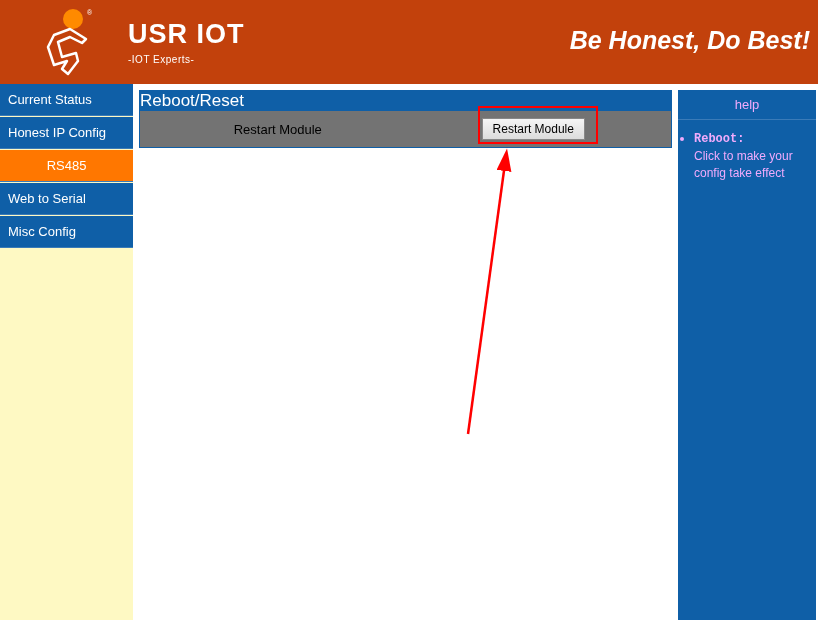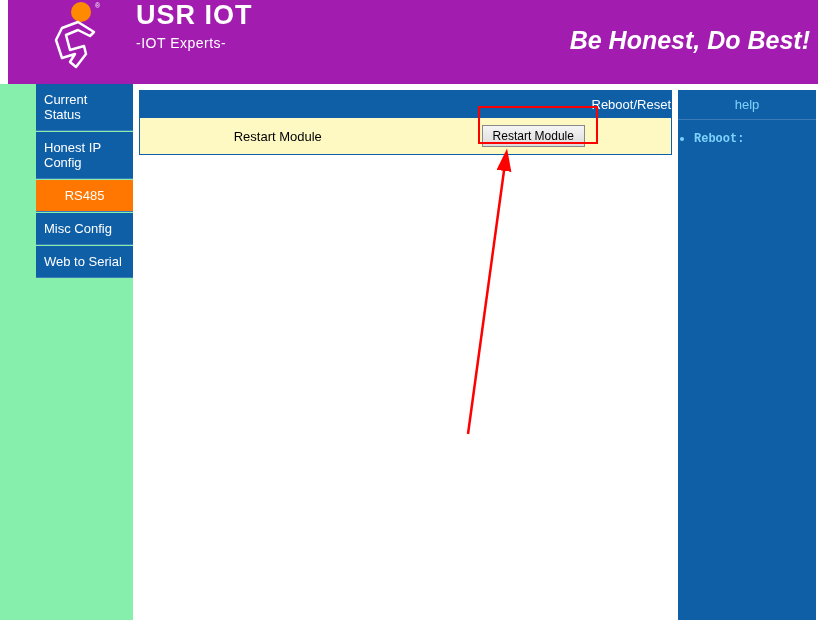--- a/index.html
+++ b/index.html
@@ -8,68 +8,66 @@
       box-sizing: border-box;
     }
     body {
       font-family: Arial, sans-serif;
       background: #ffffff;
       width: 818px;
       height: 620px;
       overflow: hidden;
     }
     .header {
-      background: #a21caf;
+      background: #c2410c;
       height: 84px;
       display: flex;
-      align-items: flex-start;
+      align-items: center;
       padding: 0 0 0 40px;
       position: relative;
-      margin-left: 8px;
     }
     .logo-icon {
       width: 60px;
       height: 70px;
       position: relative;
       margin-right: 28px;
     }
     .logo-icon svg {
       width: 100%;
       height: 100%;
     }
     .brand {
       color: #ffffff;
     }
     .brand-title {
       font-size: 27px;
       font-weight: bold;
       letter-spacing: 1px;
     }
     .brand-subtitle {
-      font-size: 14px;
+      font-size: 10px;
       margin-top: 4px;
       letter-spacing: 0.5px;
     }
     .slogan {
       position: absolute;
       right: 8px;
       top: 26px;
       color: #ffffff;
       font-size: 25px;
       font-style: italic;
       font-weight: bold;
     }
     .main-layout {
       display: flex;
       height: calc(620px - 84px);
     }
     .sidebar {
       width: 133px;
-      background: #86efac;
-      padding-left: 36px;
+      background: #fef9c3;
     }
     .sidebar-item {
       background: #0f5fa7;
       color: #ffffff;
       padding: 8px 8px;
       font-size: 13px;
       border-bottom: 1px solid #3a7bb8;
       cursor: pointer;
       margin-bottom: 1px;
     }
@@ -81,26 +79,26 @@
       flex: 1;
       padding: 6px 6px 0 6px;
       position: relative;
     }
     .panel {
       border: 1px solid #0f5fa7;
     }
     .panel-header {
       background: #0f5fa7;
       color: #ffffff;
-      text-align: right;
-      padding: 6px 0;
-      font-size: 13px;
+      text-align: left;
+      padding: 0 0;
+      font-size: 17px;
     }
     .panel-body {
-      background: #fef9c3;
+      background: #737373;
       padding: 6px 10px;
       display: flex;
       align-items: center;
       height: 36px;
     }
     .panel-label {
       flex: 0 0 50%;
       text-align: center;
       font-size: 13px;
       color: #000000;
@@ -125,21 +123,21 @@
     .arrow-svg {
       position: absolute;
       pointer-events: none;
     }
     .help-panel {
       width: 140px;
       padding: 6px 2px 0 0;
     }
     .help-inner {
       background: #0f5fa7;
-      color: #7dd3fc;
+      color: #f0abfc;
       height: 100%;
     }
     .help-header {
       text-align: center;
       padding: 7px 0;
       font-size: 13px;
       border-bottom: 1px solid #3a7bb8;
     }
     .help-body {
       padding: 10px 6px 0 22px;
@@ -175,22 +173,22 @@
     <div class="brand-subtitle">-IOT Experts-</div>
   </div>
   <div class="slogan">Be Honest, Do Best!</div>
 </div>
 
 <div class="main-layout">
   <div class="sidebar">
     <div class="sidebar-item">Current Status</div>
     <div class="sidebar-item">Honest IP Config</div>
     <div class="sidebar-item active">RS485</div>
+    <div class="sidebar-item">Web to Serial</div>
     <div class="sidebar-item">Misc Config</div>
-    <div class="sidebar-item">Web to Serial</div>
   </div>
 
   <div class="content-area">
     <div class="panel">
       <div class="panel-header">Reboot/Reset</div>
       <div class="panel-body">
         <div class="panel-label">Restart Module</div>
         <div class="panel-action">
           <button class="action-button">Restart Module</button>
         </div>
@@ -209,18 +207,19 @@
     </svg>
   </div>
 
   <div class="help-panel">
     <div class="help-inner">
       <div class="help-header">help</div>
       <div class="help-body">
         <ul>
           <li>
             <span class="help-bold">Reboot:</span><br>
+            <span>Click to make your config take effect</span>
           </li>
         </ul>
       </div>
     </div>
   </div>
 </div>
 
 </body></html>

